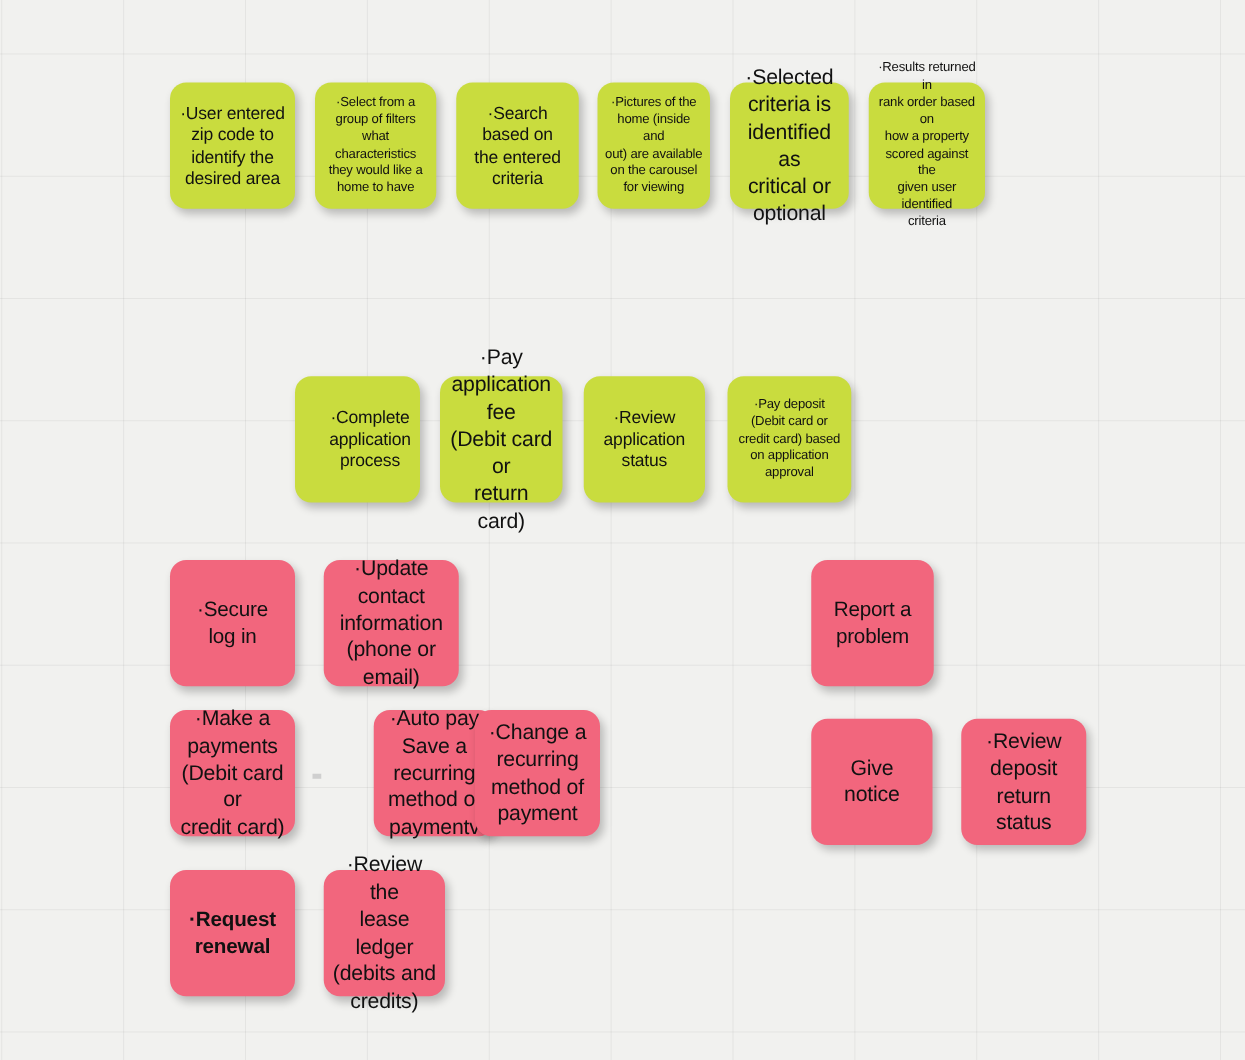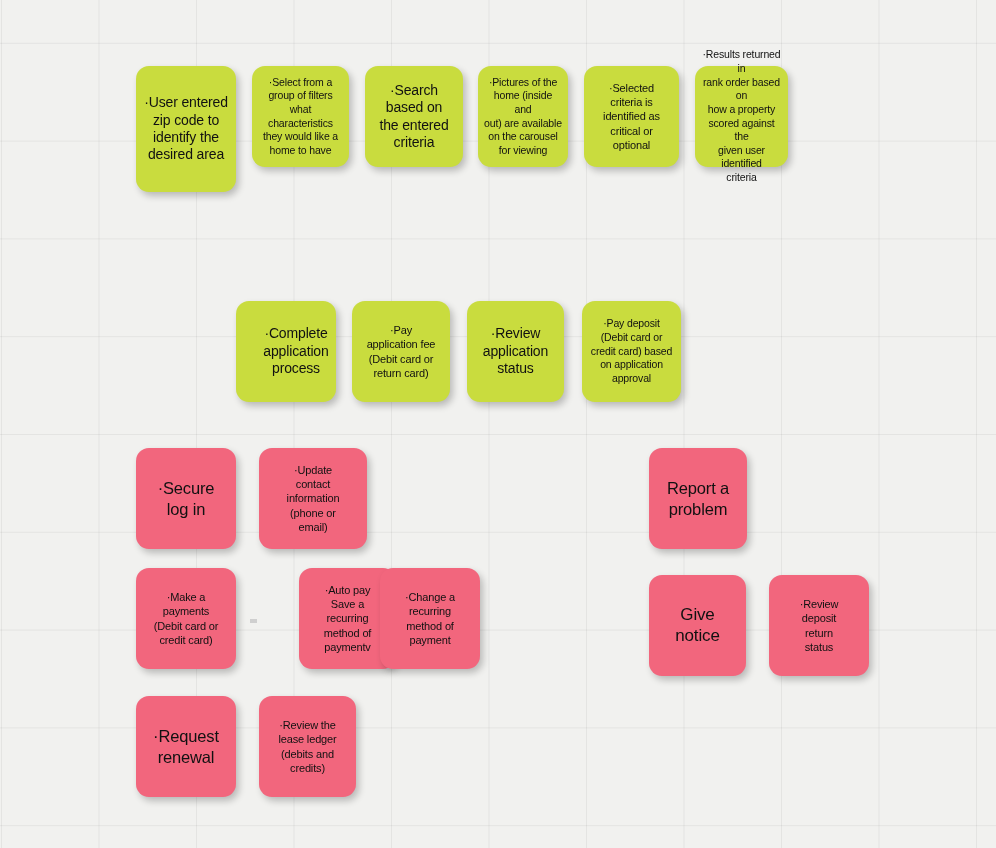--- a/index.html
+++ b/index.html
@@ -32,37 +32,37 @@
     line-height:1.16;
     white-space:pre-line;
     box-shadow:3px 4px 7px rgba(0,0,0,0.23);
     letter-spacing:-0.15px;
     border-radius:13px;
   }
   .green{background:#c9dc3e;}
   .pink{background:#f2667d;}
 
   .fs-xs{font-size:10.5px;line-height:1.30;}
-  .fs-s {font-size:11px;line-height:1.28;}
+  .fs-s {font-size:17px;line-height:1.28;}
   .fs-m {font-size:14px;line-height:1.24;}
   .fs-l {font-size:16.5px;line-height:1.22;justify-content:center;}
   .fs-xl{font-size:17px;line-height:1.20;}
 
   .artifact{
     position:absolute;
     width:7px;height:4px;
     background:#c9c9c9;
     opacity:.85;
   }
 </style>
 </head>
 <body>
 
 <div id="board" style="background-color: rgb(241, 241, 239);">
-    <div class="note green fs-m" style="left: 136px; top: 66px; width: 100px; height: 126px;"><span>·User entered
+    <div class="note green fs-m" style="left: 136px; top: 66px; width: 100px; height: 101px;"><span>·User entered
 zip code to
 identify the
 desired area</span></div>
     <div class="note green fs-xs" style="left: 252px; top: 66px; width: 97px; height: 101px;"><span>·Select from a
 group of filters
 what
 characteristics
 they would like a
 home to have</span></div>
     <div class="note green fs-m" style="left: 365px; top: 66px; width: 98px; height: 101px;"><span>·Search
@@ -121,20 +121,20 @@
     <div class="note pink fs-s" style="left: 380px; top: 568px; width: 100px; height: 101px;"><span>·Change a
 recurring
 method of
 payment</span></div>
     <div class="note pink fs-xl" style="left: 649px; top: 575px; width: 97px; height: 101px;"><span>Give
 notice</span></div>
     <div class="note pink fs-s" style="left: 769px; top: 575px; width: 100px; height: 101px;"><span>·Review
 deposit
 return
 status</span></div>
-    <div class="note pink fs-l" style="left: 136px; top: 696px; width: 100px; height: 101px;"><span>·Request
+    <div class="note pink fs-l" style="left: 136px; top: 696px; width: 100px; height: 101px; font-weight: bold;"><span>·Request
 renewal</span></div>
     <div class="note pink fs-s" style="left: 259px; top: 696px; width: 97px; height: 101px;"><span>·Review the
 lease ledger
 (debits and
 credits)</span></div>
     <div class="artifact" style="left: 250px; top: 619px; width: 7px; height: 4px;"></div>
   </div>
 
 </body></html>

